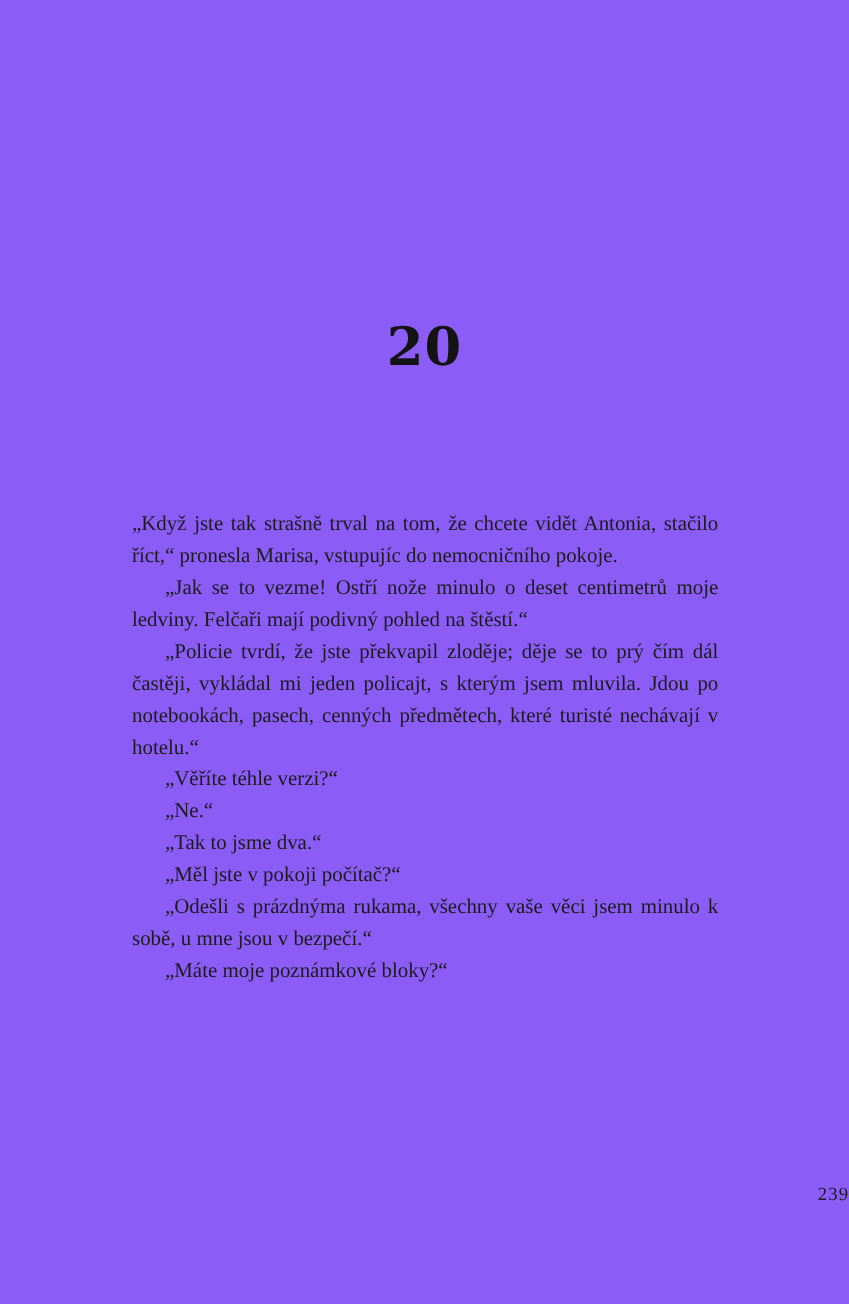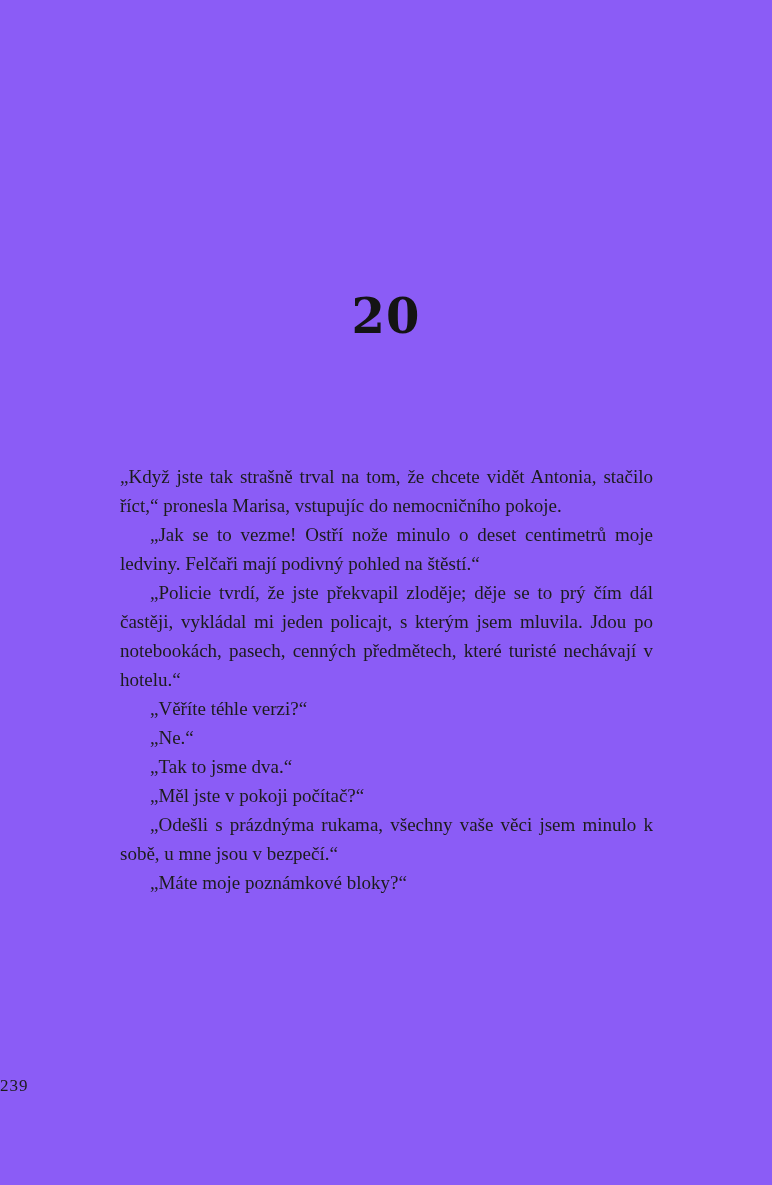--- a/index.html
+++ b/index.html
@@ -46,21 +46,21 @@
     text-align: justify;
   }
   .para.indent {
     text-indent: 30px;
   }
   .page-number {
     position: absolute;
     top: 1076px;
     left: 0;
     right: 0;
-    text-align: left;
+    text-align: right;
     font-size: 17px;
     letter-spacing: 1px;
     color: #1c1c1c;
   }
 </style>
 </head>
 <body>
 
 <div class="page">
   <div class="chapter-number">20</div>

